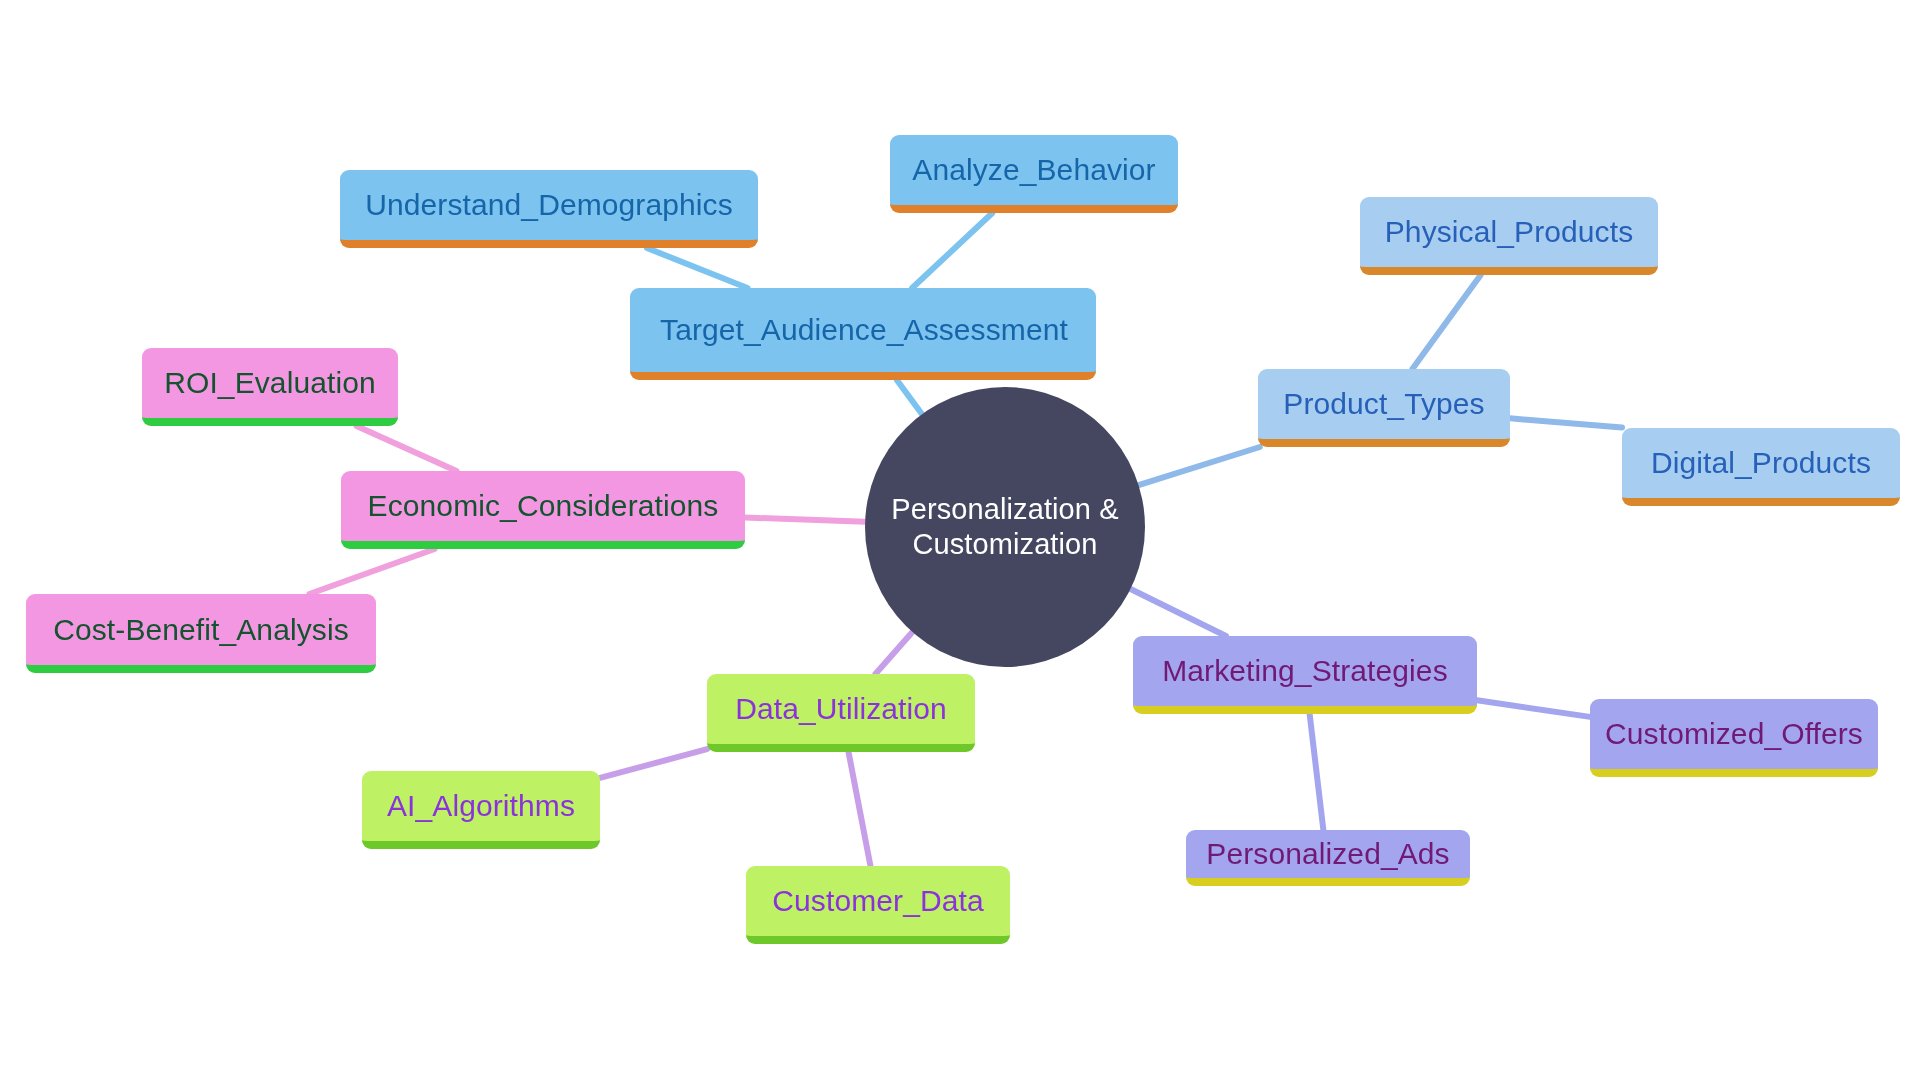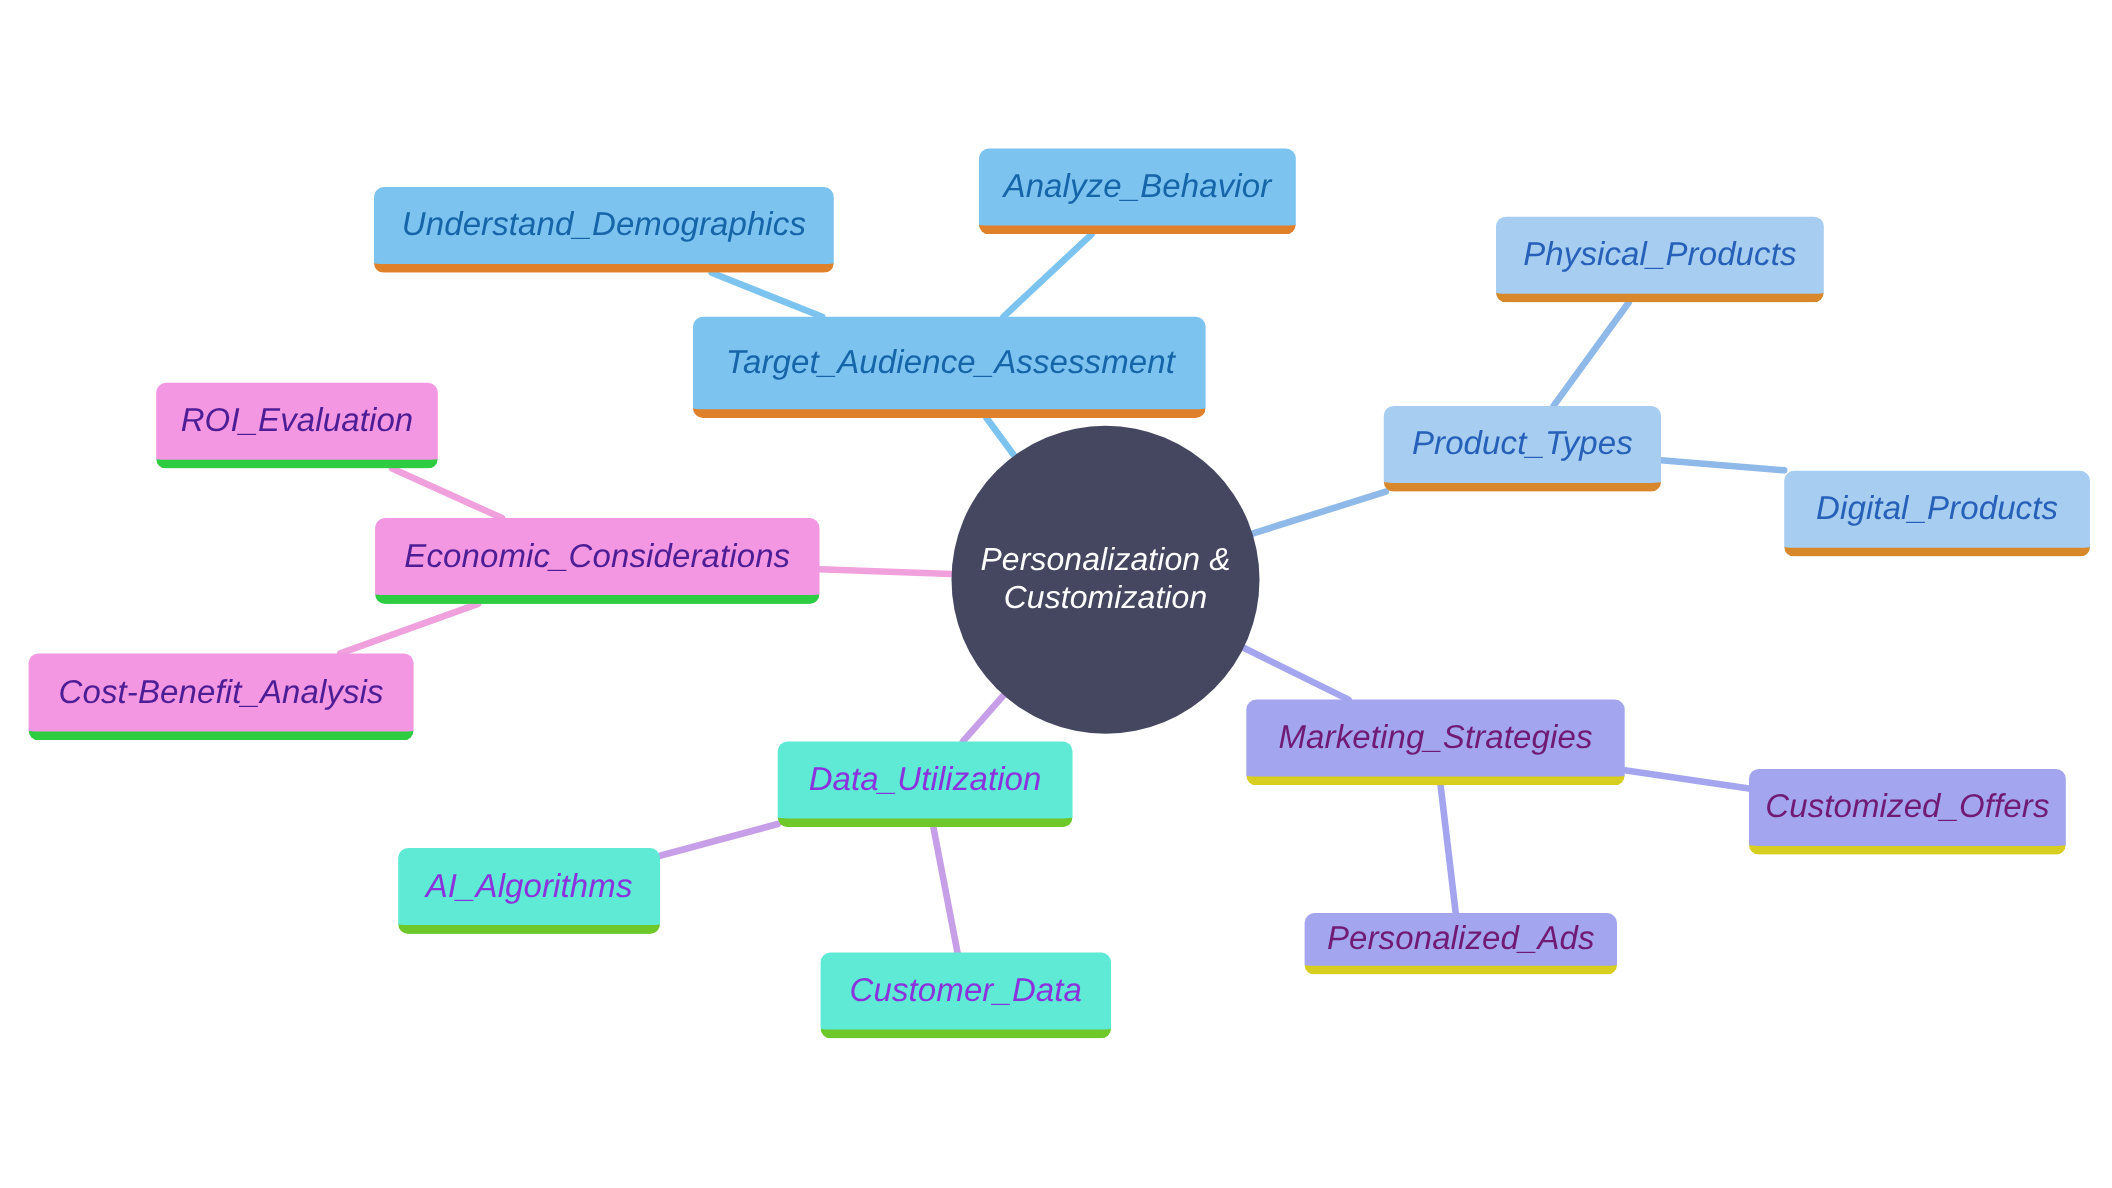--- a/index.html
+++ b/index.html
@@ -32,21 +32,20 @@
     display: flex;
     align-items: center;
     justify-content: center;
     border-radius: 9px;
     white-space: nowrap;
     letter-spacing: 0.1px;
   }
   .node .node-label {
     display: block;
     line-height: 1;
-    font-style: italic;
   }
   
   .node.root {
     border-radius: 50%;
     background: #454761;
     color: #ffffff;
     font-size: 29px;
     text-align: center;
     white-space: normal;
     line-height: 1.22;
@@ -59,23 +58,23 @@
     font-size: 30px;
     border-bottom-style: solid;
     border-bottom-width: 8px;
     padding: 0 22px 0 22px;
   }
 
   
   .pal-blue      { background:#7cc3f0; color:#1565a8; border-bottom-color:#e1802a; }
   .pal-blue2     { background:#a7cdf0; color:#2660b8; border-bottom-color:#d8882a; }
   
-  .pal-pink      { background:#f497e2; color:#4c1d95; border-bottom-color:#2ecc40; }
+  .pal-pink      { background:#f497e2; color:#14532d; border-bottom-color:#2ecc40; }
   
-  .pal-purple    { background:#5eead4; color:#8b32dc; border-bottom-color:#6fc82a; }
+  .pal-purple    { background:#bef264; color:#8b32dc; border-bottom-color:#6fc82a; }
   
   .pal-peri      { background:#a3a6ee; color:#701a75; border-bottom-color:#d8ce1f; }
 </style>
 </head>
 <body>
 
 <div id="canvas">
   <svg id="edges" viewBox="0 0 1920 1080" width="1920" height="1080" xmlns="http://www.w3.org/2000/svg">
       <line x1="922.0318780226266" y1="414.2334680166686" x2="896.8445595854922" y2="380" stroke="#7cc3f0" stroke-width="6" stroke-linecap="round"></line>
       <line x1="747.448" y1="288" x2="646.968" y2="248" stroke="#7cc3f0" stroke-width="6" stroke-linecap="round"></line>

